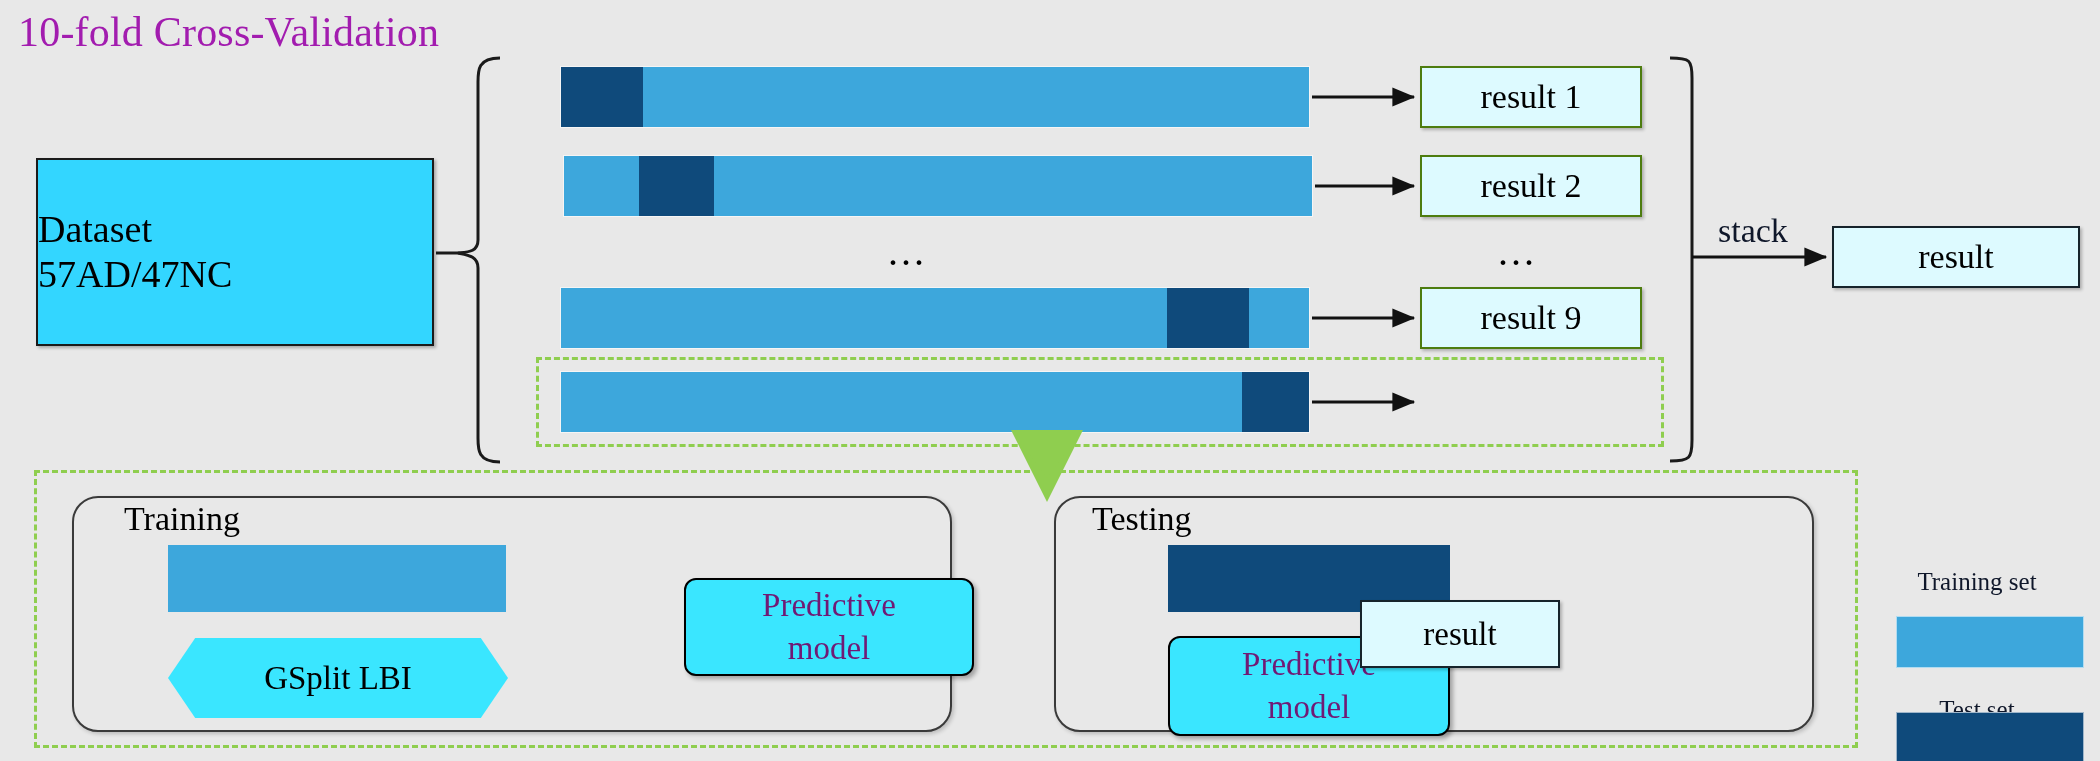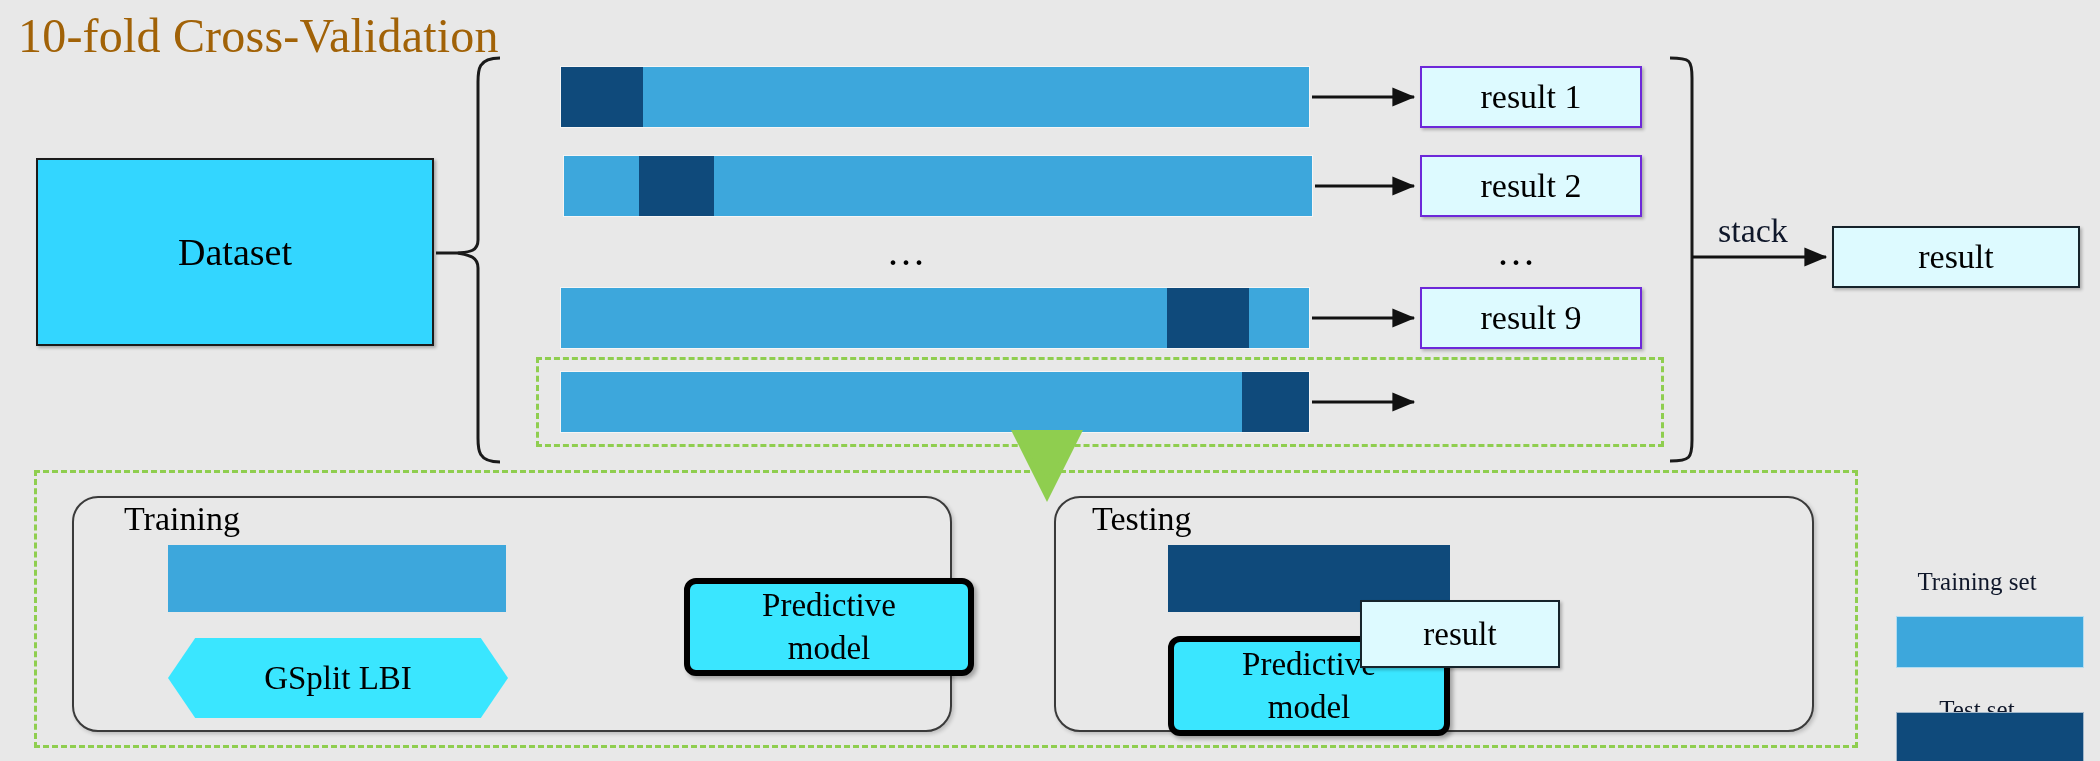--- a/index.html
+++ b/index.html
@@ -9,42 +9,42 @@
     font-family:"Liberation Serif","DejaVu Serif",serif;
     overflow:hidden;
     position:relative;
   }
   #stage{position:absolute;left:0;top:0;width:2100px;height:761px;}
   .abs{position:absolute;}
 
   
   #title{
     left:18px;top:8px;
-    font-size:48px;color:#a16207;
+    font-size:42px;color:#a21caf;
     letter-spacing:.2px;white-space:nowrap;
   }
 
   
   #dataset{
     left:36px;top:158px;width:398px;height:188px;
     background:#33d6ff;border:2px solid #1b1b1b;
-    display:flex;flex-direction:column;align-items:center;justify-content:center;
+    display:flex;flex-direction:column;justify-content:center;
     box-sizing:border-box;
     box-shadow:2px 2px 3px rgba(0,0,0,.28);
   }
   #dataset span{font-size:38px;color:#000;line-height:1.18;}
   .barwrap{position:absolute;height:62px;display:flex;box-sizing:border-box;
            border:1px solid rgba(255,255,255,.55);}
   .seg-train{background:#3da7dc;height:100%;}
   .seg-test{background:#0f4a7b;height:100%;}
 
   
   .resbox{
     position:absolute;height:62px;width:222px;
-    background:#ddfaff;border:2px solid #6d28d9;
+    background:#ddfaff;border:2px solid #4d7c0f;
     display:flex;align-items:center;justify-content:center;
     box-sizing:border-box;font-size:34px;color:#000;
     box-shadow:2px 2px 3px rgba(0,0,0,.25);
   }
   #final-result{
     position:absolute;width:248px;height:62px;
     background:#ddfaff;border:2px solid #16232b;
     display:flex;align-items:center;justify-content:center;
     box-sizing:border-box;font-size:34px;color:#000;
     box-shadow:2px 2px 3px rgba(0,0,0,.25);
@@ -67,24 +67,24 @@
     background:#e8e8e8;box-sizing:border-box;
     box-shadow:2px 2px 4px rgba(0,0,0,.2);
   }
   .panel-title{position:absolute;font-size:34px;color:#000;}
 
   .flatbar{position:absolute;box-sizing:border-box;}
   .flatbar.train{background:#3da7dc;}
   .flatbar.test{background:#0f4a7b;}
 
   .roundbox{
-    position:absolute;background:#3ae6ff;border:6px solid #000000;
+    position:absolute;background:#3ae6ff;border:2px solid #000000;
     border-radius:12px;display:flex;flex-direction:column;
     align-items:center;justify-content:center;box-sizing:border-box;
-    font-size:33px;color:#000000;line-height:1.3;
+    font-size:33px;color:#701a75;line-height:1.3;
     box-shadow:3px 3px 4px rgba(0,0,0,.3);
   }
   .hexbox{
     position:absolute;background:#3ae6ff;
     display:flex;align-items:center;justify-content:center;
     font-size:33px;color:#000;box-sizing:border-box;
   }
   .lightres{
     position:absolute;background:#ddfaff;border:2px solid #16232b;
     display:flex;align-items:center;justify-content:center;
@@ -98,20 +98,21 @@
 </style>
 </head>
 <body>
 
 <div id="stage">
 
   <div class="abs" id="title">10-fold Cross-Validation</div>
 
   <div class="abs" id="dataset">
     <span>Dataset</span>
+    <span>57AD/47NC</span>
   </div>
 
   <div class="barwrap" style="left:560px;top:66px;width:750px;">
     <div class="seg-test" style="width:11%;"></div>
     <div class="seg-train" style="width:89%;"></div>
   </div>
 
   <div class="barwrap" style="left:563px;top:155px;width:750px;">
     <div class="seg-train" style="width:10%;"></div>
     <div class="seg-test" style="width:10%;"></div>

